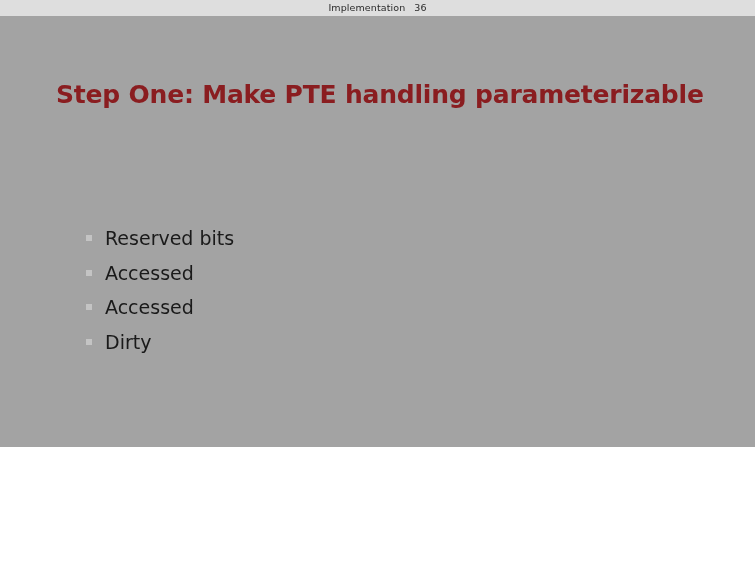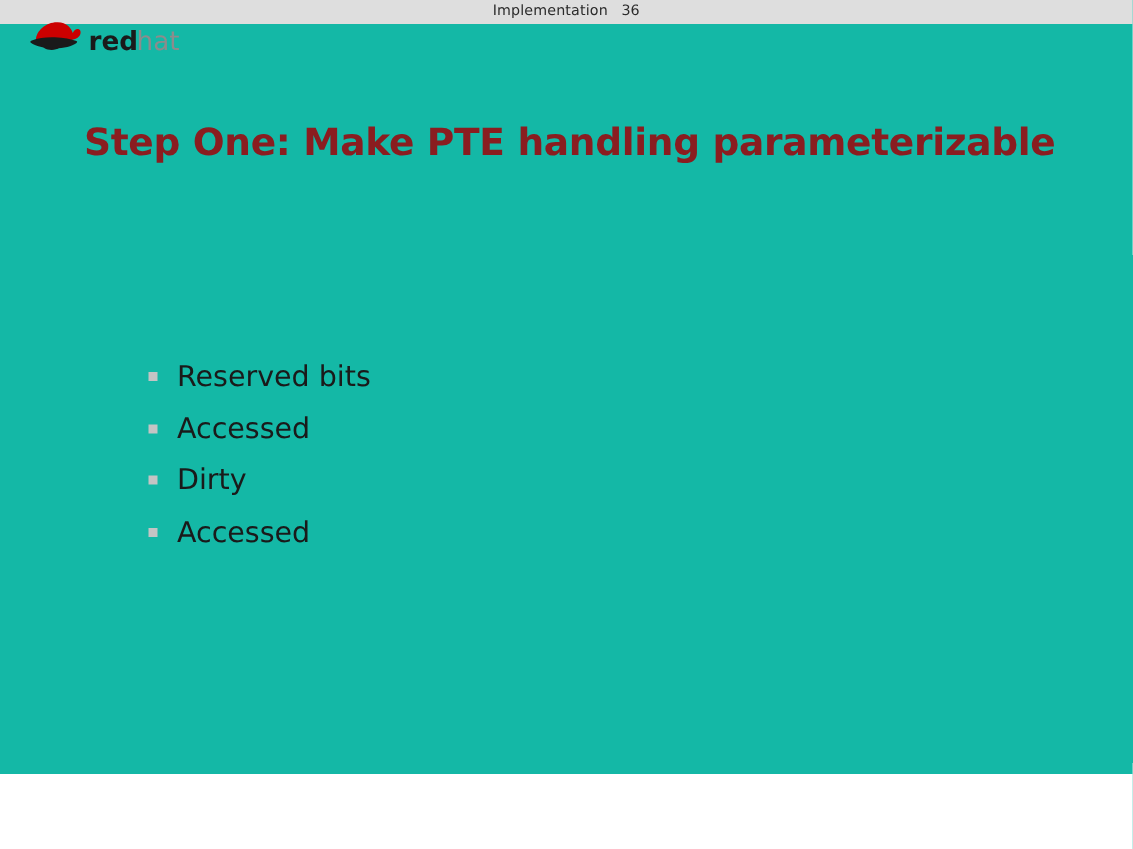--- a/index.html
+++ b/index.html
@@ -11,22 +11,22 @@
     width: 755px;
     height: 566px;
     overflow: hidden;
     font-family: "DejaVu Sans", sans-serif;
     -webkit-font-smoothing: antialiased;
   }
 
   .slide {
     position: relative;
     width: 755px;
-    height: 516px;
-    background: #14b8a6;
+    height: 447px;
+    background: #a3a3a3;
   }
 
   
   .header-bar {
     position: absolute;
     left: 0;
     top: 0;
     width: 755px;
     height: 16px;
     background: #dedede;
@@ -76,21 +76,21 @@
     white-space: nowrap;
   }
 
   
   .bullet-list {
     position: absolute;
     left: 86px;
     top: 224px;
     width: 560px;
     list-style: none;
-    margin: 13px;
+    margin: 0;
     padding: 0;
   }
   .bullet-item {
     position: relative;
     height: 34.5px;
     padding-left: 19px;
     font-family: "DejaVu Sans", sans-serif;
     font-size: 19px;
     line-height: 28px;
     color: #1a1a1a;
@@ -112,53 +112,35 @@
 <body>
 
 <div class="slide">
 
   <div class="header-bar"></div>
 
   <div class="header-title">
     <span class="hdr-section">Implementation</span><span class="hdr-page">36</span>
   </div>
 
-  <div class="logo">
-    <svg width="108" height="26" viewBox="0 0 108 26" xmlns="http://www.w3.org/2000/svg">
-
-      <g>
-        <path d="M6 14.5 C6 8.5, 13 2.5, 20.5 2.8 C26.5 3.0, 29.5 6.5, 30.5 10.0
-                 C31.5 7.5, 33.5 6.8, 34.8 7.6 C36.2 8.5, 36.0 10.8, 34.6 12.4
-                 C33.4 13.8, 31.0 14.6, 28.5 14.8 C22.0 15.4, 12.0 15.2, 6 14.5 Z" fill="#cc0000"></path>
-        <path d="M3.2 15.0 C7.5 13.2, 13.0 12.6, 18.5 12.8 C24.5 13.0, 29.5 14.0, 33.0 15.4
-                 C33.6 15.7, 33.6 16.3, 32.8 16.9 C30.0 19.0, 24.0 20.4, 18.0 20.3
-                 C11.5 20.2, 5.5 18.6, 2.6 16.5 C1.9 16.0, 2.2 15.4, 3.2 15.0 Z" fill="#1a1a1a"></path>
-        <path d="M10.5 18.6 C13.5 19.6, 17.5 20.1, 21.5 19.9 C20.0 21.2, 16.5 21.6, 13.8 21.0
-                 C12.2 20.6, 11.0 19.7, 10.5 18.6 Z" fill="#1a1a1a"></path>
-      </g>
-
-      <text x="41" y="21" font-family="DejaVu Sans, sans-serif" font-size="17.5" font-weight="bold" fill="#1a1a1a">red</text>
-      <text x="73" y="21" font-family="DejaVu Sans, sans-serif" font-size="17.5" font-weight="normal" fill="#8c8c8c">hat</text>
-    </svg>
-  </div>
 
   <h1 class="slide-title">Step One: Make PTE handling parameterizable</h1>
 
   <ul class="bullet-list">
     <li class="bullet-item">
       <span class="bullet-marker"></span>
       <span class="bullet-label">Reserved bits</span>
     </li>
     <li class="bullet-item">
       <span class="bullet-marker"></span>
       <span class="bullet-label">Accessed</span>
     </li>
     <li class="bullet-item">
       <span class="bullet-marker"></span>
-      <span class="bullet-label">Dirty</span>
+      <span class="bullet-label">Accessed</span>
     </li>
     <li class="bullet-item">
       <span class="bullet-marker"></span>
-      <span class="bullet-label">Accessed</span>
+      <span class="bullet-label">Dirty</span>
     </li>
   </ul>
 
 </div>
 
 </body></html>

